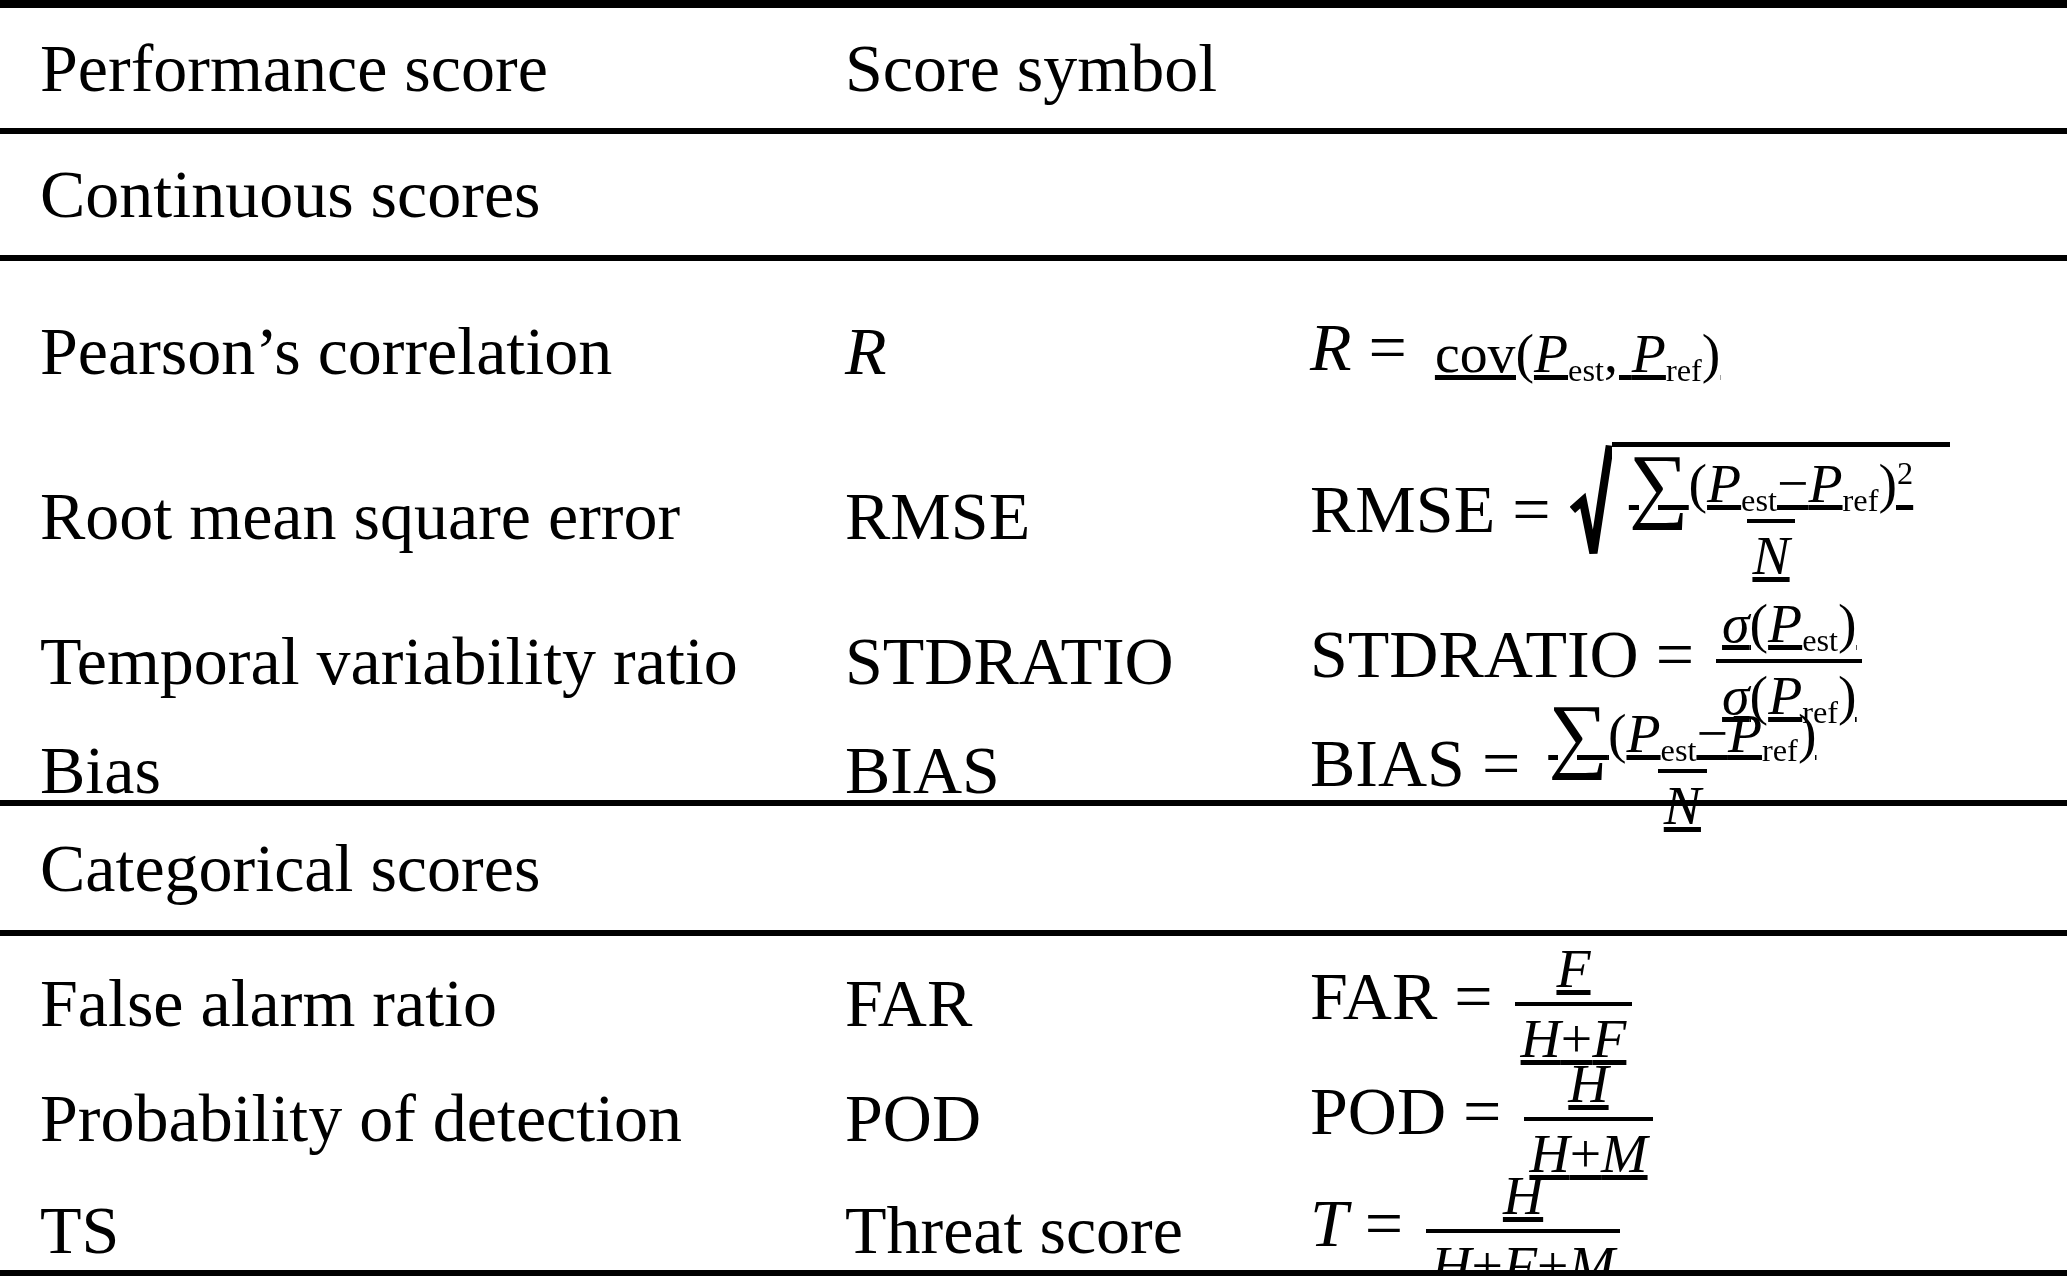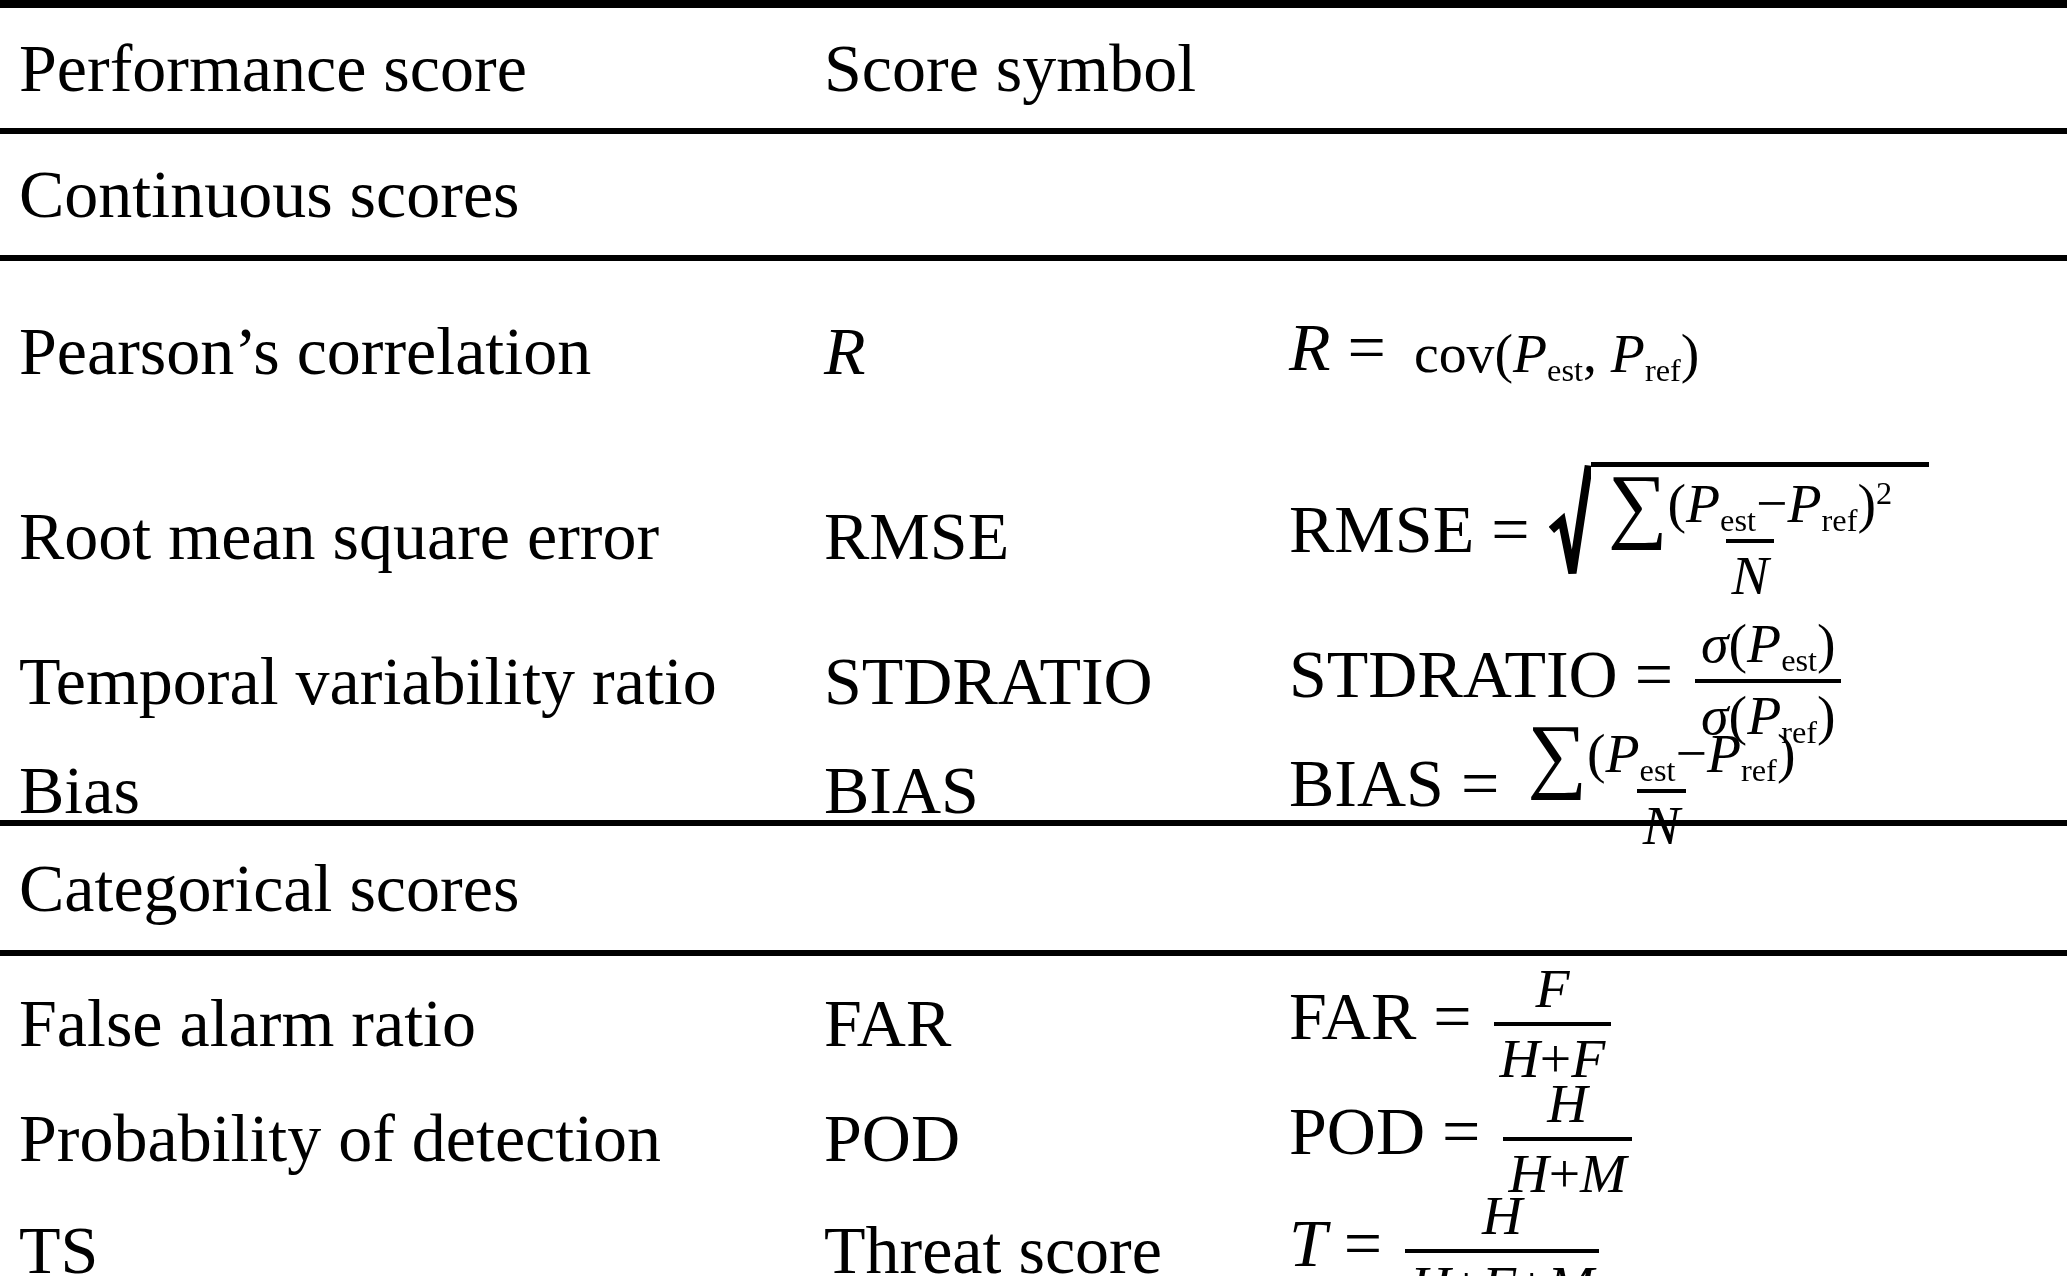--- a/index.html
+++ b/index.html
@@ -11,39 +11,39 @@
     font-size:68px;
     overflow:hidden;
   }
   .tbl { position:absolute; inset:0; display:flex; flex-direction:column; }
   .rule { width:100%; background:#000; flex:0 0 auto; }
   .rule.thick { height:8px; }
   .rule.thin  { height:6px; }
   .row {
     display:grid;
     grid-template-columns:805px 465px 1fr;
-    padding-left:19px;
+    padding-left:40px;
     flex:0 0 auto;
     align-items:center;
     border-radius:18px;
   }
   .cell { display:flex; align-items:center; overflow:visible; white-space:nowrap; }
   .header-row .cell { font-size:1em; }
   .section-row .cell { font-size:1em; }
   
   .eq { line-height:1; white-space:nowrap; }
   .mi { font-style:italic; }
   .msub { font-size:0.58em; vertical-align:-0.28em; }
   .msup { font-size:0.58em; vertical-align:0.55em; }
   .mbig { font-size:1.5em; line-height:0; vertical-align:-0.12em; }
   .frac {
     display:inline-flex; flex-direction:column; align-items:center;
     vertical-align:middle; margin:0 0.08em; text-align:center;
   }
-  .fn,.fd { display:block; font-size:0.82em; line-height:1.18; padding:0 0.1em; }
+  .fn,.fd { display:block; font-size:0.82em; line-height:1.18; padding:0 0.1em;text-decoration:underline; }
   .fd { border-top:4px solid #000; }
   .sqrt { display:inline-flex; align-items:flex-start; vertical-align:middle; margin-left:0.04em; }
   .rad { width:0.62em; flex:0 0 auto; }
   .rad path { stroke:#000; stroke-width:7; fill:none; }
   .sqc { display:inline-block; border-top:5px solid #000; padding:0.06em 0.38em 0.02em 0.08em; }
 </style>
 </head>
 <body>
 
 <div class="canvas">
@@ -71,21 +71,21 @@
           <div class="cell">Pearson’s correlation</div>
           <div class="cell">
             <span class="mi">R</span>
           </div>
           <div class="cell">
             <span class="eq"><span class="mi">R</span><span> = </span><span class="frac">
                 <span class="fn"><span>cov(</span><span class="mi">P</span><span class="msub">est</span><span>, </span><span class="mi">P</span><span class="msub">ref</span><span>)</span></span>
               </span></span>
           </div>
         </div>
-        <div class="row body-row" style="height: 150px; margin-top: 20px;">
+        <div class="row body-row" style="height: 150px;">
           <div class="cell">Root mean square error</div>
           <div class="cell">
             <span>RMSE</span>
           </div>
           <div class="cell">
             <span class="eq"><span>RMSE = </span><span class="sqrt">
                 <svg viewBox="0 0 36 100" preserveAspectRatio="none" class="rad">
                   <path d="M2 58 L11 50 L20 95 L34 3"></path>
                 </svg>
                 <span class="sqc"><span class="frac">

